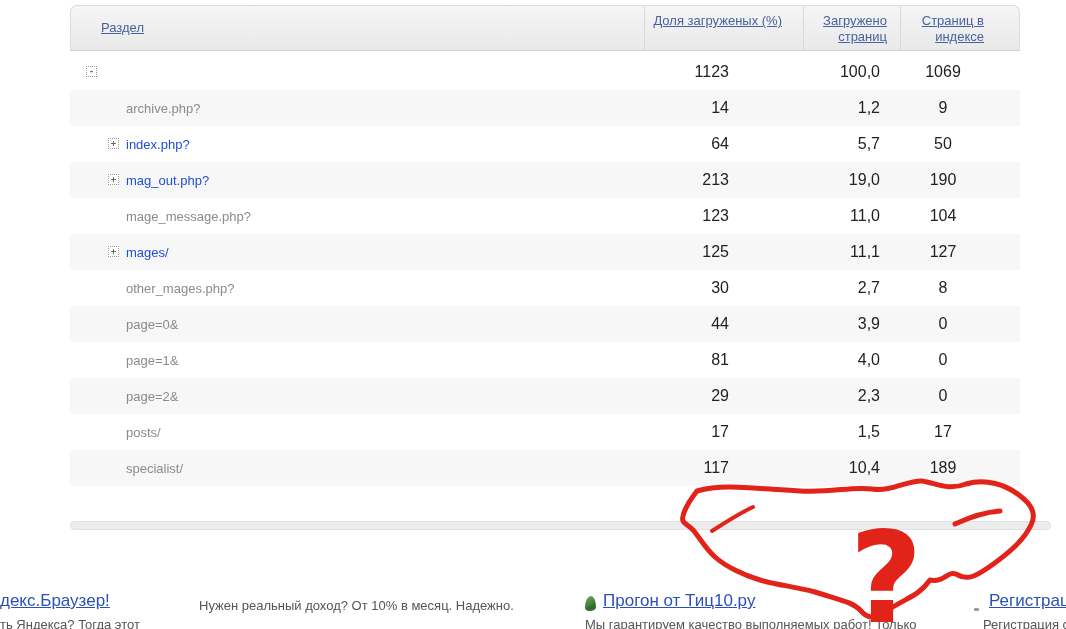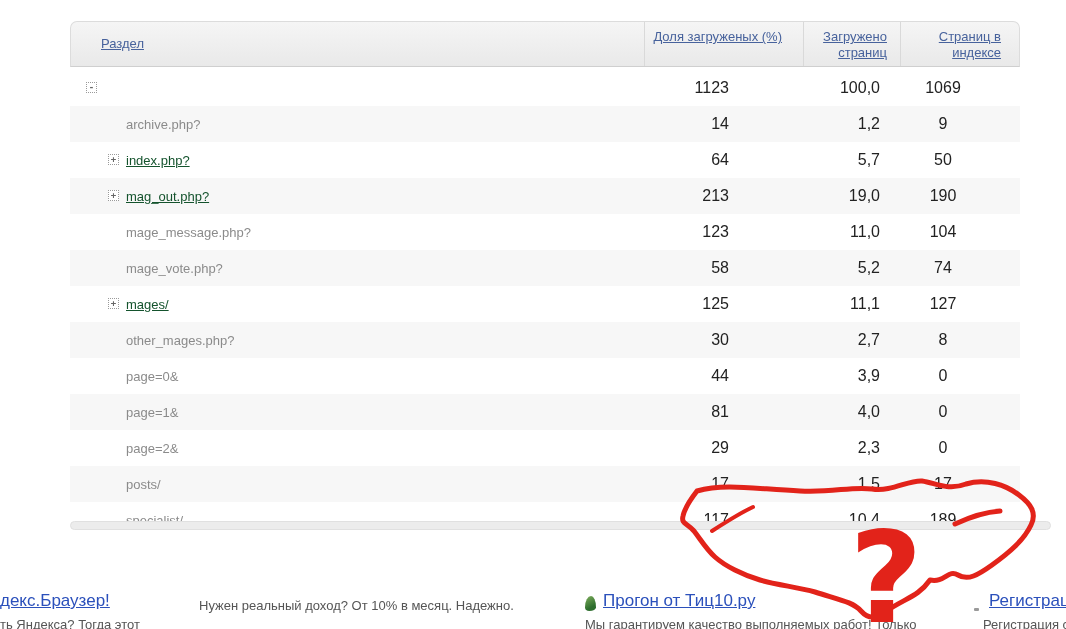--- a/index.html
+++ b/index.html
@@ -3,42 +3,42 @@
 <meta charset="utf-8">
 <style>
   * { margin:0; padding:0; box-sizing:border-box; }
   html,body { width:1066px; height:629px; }
   body {
     position:relative; overflow:hidden; background:#fff;
     font-family:"Liberation Sans","DejaVu Sans",sans-serif;
   }
 
   
-  .table-wrap { position:absolute; left:70px; top:21px; width:950px; }
+  .table-wrap { position:absolute; left:70px; top:5px; width:950px; }
   .thead {
     display:flex; height:46px;
     background:linear-gradient(#f5f5f5,#e9e9e9);
     border:1px solid #dcdcdc; border-bottom-color:#cfcfcf;
     border-radius:7px 7px 0 0;
   }
   .hcell { padding-top:7px; font-size:13px; line-height:16px; }
   .hcell + .hcell { border-left:1px solid #d9d9d9; }
   .hcell a { color:#47629c; text-decoration:underline; cursor:pointer; }
   .h1 { flex:1; padding:14px 0 0 30px; }
   .h2 { width:97px;  text-align:right; padding-right:13px; }
   .h3 { width:159px; text-align:right; padding-right:21px; }
-  .h4 { width:119px; text-align:right; padding-right:18px; }
+  .h4 { width:119px; text-align:right; padding-right:35px; }
 
   .tbody { margin-top:3px; }
   .row { display:flex; height:36px; align-items:center; }
   .row:nth-child(even) { background:#f7f7f7; }
 
   .c-section { flex:1; position:relative; padding-left:56px;
                font-size:13px; color:#8b8b8b; }
-  .sec-link { text-decoration:underline; cursor:pointer; color:#14532d; }
+  .sec-link { cursor:pointer; color:#1d4ed8; }
   .expander {
     position:absolute; left:38px; top:50%; margin-top:-6px;
     width:11px; height:11px; background:#fff;
     border:1px dotted #9a9a9a; color:#666;
     font:bold 9px/9px "DejaVu Sans Mono",monospace;
     text-align:center; cursor:pointer;
   }
   .row.root .expander { left:16px; }
 
   .num { font-size:16px; color:#222; text-align:right; }
@@ -116,26 +116,20 @@
         <div class="cell c-section"><span class="expander">+</span><span class="sec-link">mag_out.php?</span></div>
         <div class="cell num c2">213</div>
         <div class="cell num c3">19,0</div>
         <div class="cell num c4">190</div>
       </div>
       <div class="row">
         <div class="cell c-section"><span class="sec-label">mage_message.php?</span></div>
         <div class="cell num c2">123</div>
         <div class="cell num c3">11,0</div>
         <div class="cell num c4">104</div>
-      </div>
-      <div class="row">
-        <div class="cell c-section"><span class="sec-label">mage_vote.php?</span></div>
-        <div class="cell num c2">58</div>
-        <div class="cell num c3">5,2</div>
-        <div class="cell num c4">74</div>
       </div>
       <div class="row">
         <div class="cell c-section"><span class="expander">+</span><span class="sec-link">mages/</span></div>
         <div class="cell num c2">125</div>
         <div class="cell num c3">11,1</div>
         <div class="cell num c4">127</div>
       </div>
       <div class="row">
         <div class="cell c-section"><span class="sec-label">other_mages.php?</span></div>
         <div class="cell num c2">30</div>

